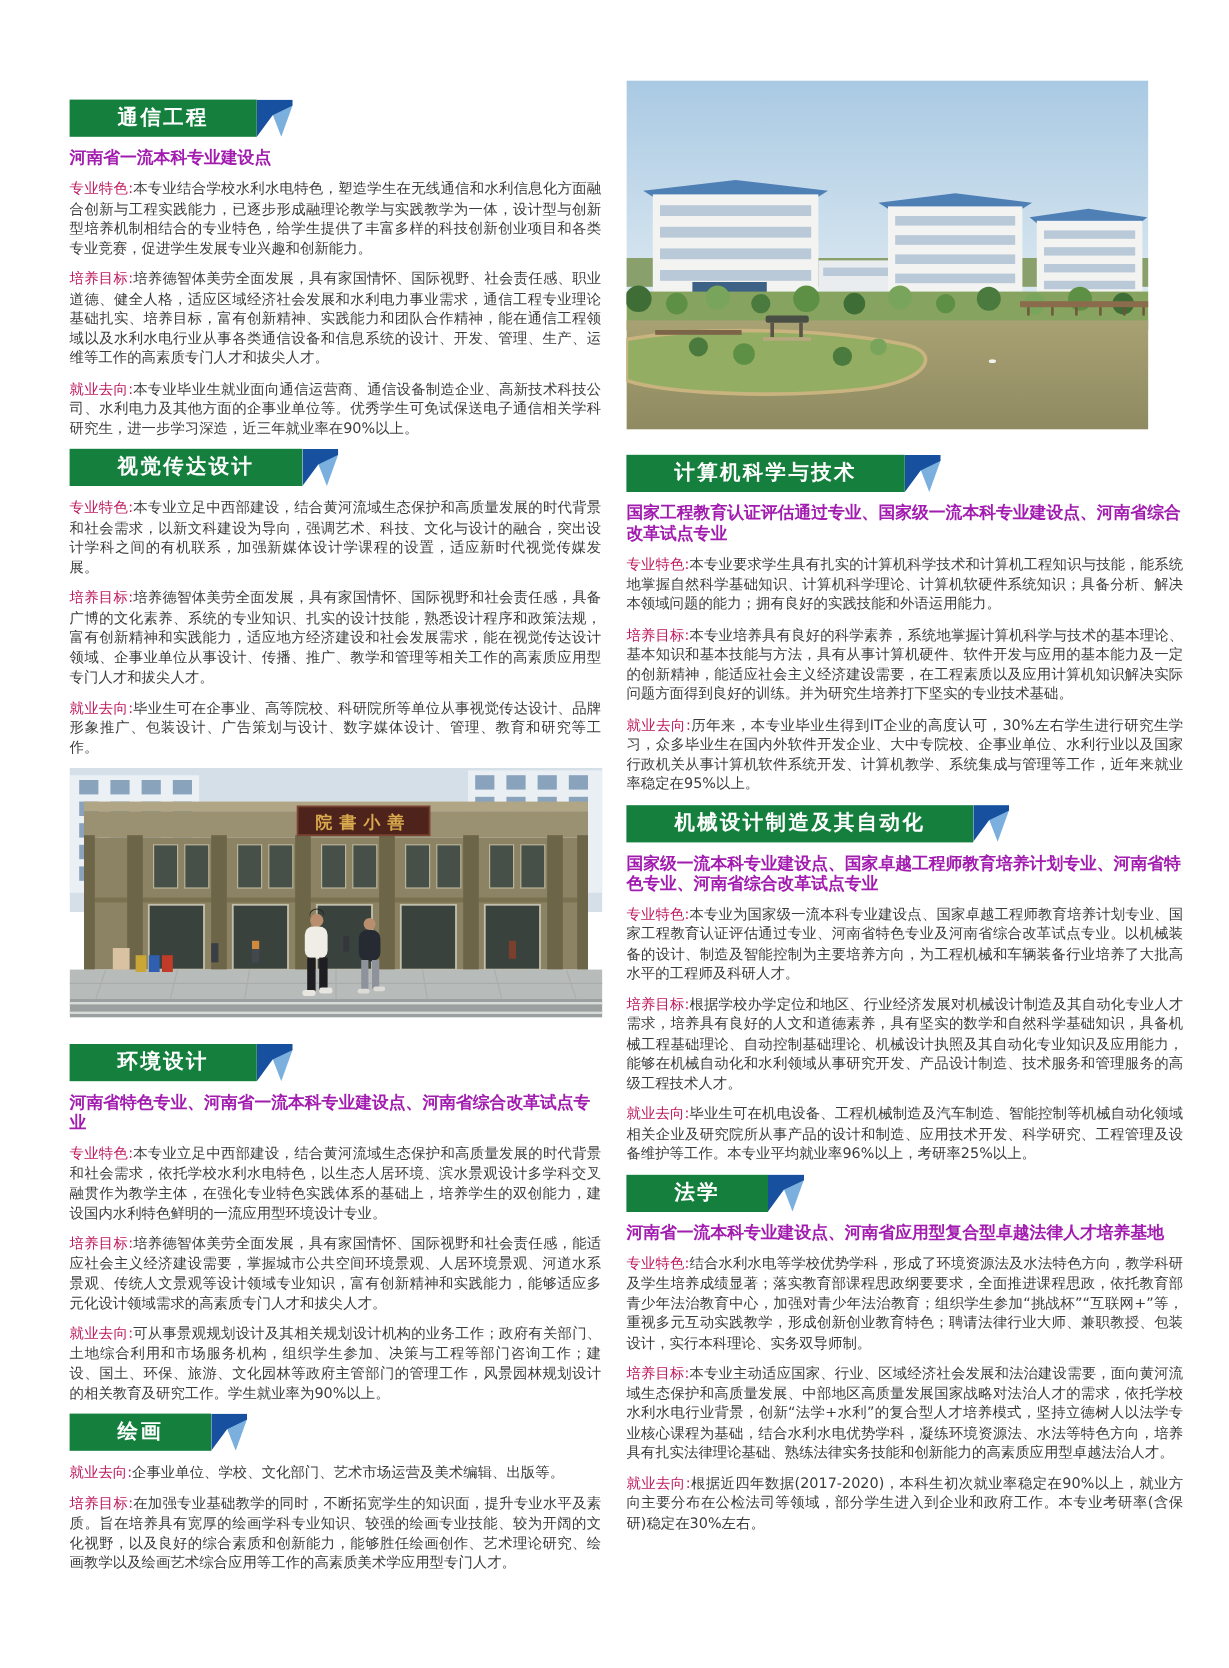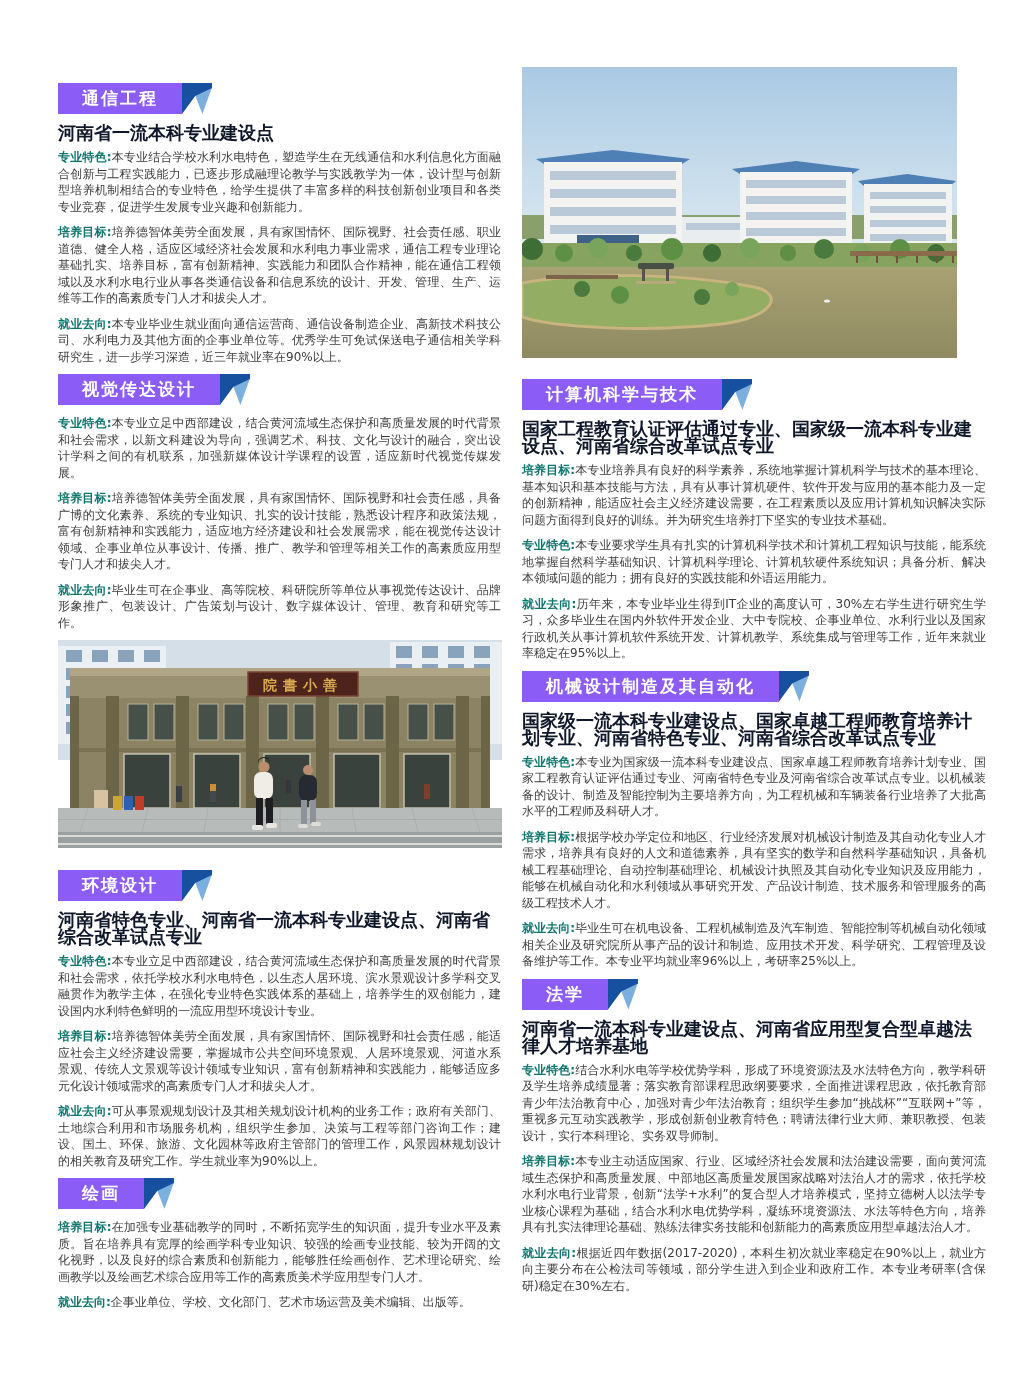--- a/index.html
+++ b/index.html
@@ -3,30 +3,30 @@
 <meta charset="utf-8">
 <style>
   html,body{margin:0;padding:0;background:#ffffff;}
   .page{position:relative;width:1024px;height:1390px;background:#ffffff;overflow:hidden;
         font-family:"DejaVu Sans",sans-serif;}
   .col{position:absolute;top:0;}
   .col-left{left:58px;top:83px;width:443px;}
   .col-right{left:522px;top:67px;width:464px;}
   .sec{margin:0 0 6px 0;}
   .banner{display:flex;height:31px;margin:0 0 10px 0;}
-  .btxt{background:#8b5cf6;color:#ffffff;font-size:17px;font-weight:bold;letter-spacing:2px;
-        line-height:31px;padding:0 24px;white-space:nowrap;}
+  .btxt{background:#15803d;color:#ffffff;font-size:17px;font-weight:bold;letter-spacing:2px;
+        line-height:31px;padding:0 40px;white-space:nowrap;}
   .btail{width:30px;position:relative;}
   .btail::after{content:"";position:absolute;inset:0;background:#16509f;
         clip-path:polygon(0 0,100% 0,100% 16%,44% 42%,0 100%);}
   .btail::before{content:"";position:absolute;inset:0;background:#7bb0de;
         clip-path:polygon(44% 40%,100% 14%,68% 100%);}
-  .honors{color:#0f172a;font-weight:bold;font-size:18px;line-height:17px;margin:0 0 8px 0;}
+  .honors{color:#a21caf;font-weight:bold;font-size:14px;line-height:17px;margin:0 0 8px 0;}
   .para{font-size:12px;line-height:16.5px;color:#3c3c3c;margin:0 0 9px 0;text-align:justify;}
-  .plabel{color:#0f766e;font-weight:bold;}
+  .plabel{color:#be185d;font-weight:normal;}
   .photo{display:block;}
   .photo-campus{margin:0 0 21px 0;}
   .photo-entrance{margin:7px 0 22px 0;}
 </style>
 </head>
 <body>
 
 <div class="page">
 
   <div class="col col-left">
@@ -190,22 +190,22 @@
       <p class="para"><span class="plabel">专业特色:</span><span>本专业立足中西部建设，结合黄河流域生态保护和高质量发展的时代背景和社会需求，依托学校水利水电特色，以生态人居环境、滨水景观设计多学科交叉融贯作为教学主体，在强化专业特色实践体系的基础上，培养学生的双创能力，建设国内水利特色鲜明的一流应用型环境设计专业。</span></p>
       <p class="para"><span class="plabel">培养目标:</span><span>培养德智体美劳全面发展，具有家国情怀、国际视野和社会责任感，能适应社会主义经济建设需要，掌握城市公共空间环境景观、人居环境景观、河道水系景观、传统人文景观等设计领域专业知识，富有创新精神和实践能力，能够适应多元化设计领域需求的高素质专门人才和拔尖人才。</span></p>
       <p class="para"><span class="plabel">就业去向:</span><span>可从事景观规划设计及其相关规划设计机构的业务工作；政府有关部门、土地综合利用和市场服务机构，组织学生参加、决策与工程等部门咨询工作；建设、国土、环保、旅游、文化园林等政府主管部门的管理工作，风景园林规划设计的相关教育及研究工作。学生就业率为90%以上。</span></p>
     </div>
 
     <div class="sec">
       <div class="banner">
         <span class="btxt">绘画</span>
         <span class="btail"></span>
       </div>
+      <p class="para"><span class="plabel">就业去向:</span><span>企事业单位、学校、文化部门、艺术市场运营及美术编辑、出版等。</span></p>
       <p class="para"><span class="plabel">培养目标:</span><span>在加强专业基础教学的同时，不断拓宽学生的知识面，提升专业水平及素质。旨在培养具有宽厚的绘画学科专业知识、较强的绘画专业技能、较为开阔的文化视野，以及良好的综合素质和创新能力，能够胜任绘画创作、艺术理论研究、绘画教学以及绘画艺术综合应用等工作的高素质美术学应用型专门人才。</span></p>
-      <p class="para"><span class="plabel">就业去向:</span><span>企事业单位、学校、文化部门、艺术市场运营及美术编辑、出版等。</span></p>
     </div>
 
   </div>
 
   <div class="col col-right">
 
     <svg class="photo photo-campus" width="435" height="291" viewBox="0 0 435 291">
       <defs>
         <linearGradient id="sky" x1="0" y1="0" x2="0" y2="1">
           <stop offset="0" stop-color="#a9c9e3"></stop>
@@ -295,22 +295,22 @@
 
       <ellipse cx="305" cy="234" rx="3" ry="1.6" fill="#f2f2ee"></ellipse>
     </svg>
 
     <div class="sec">
       <div class="banner">
         <span class="btxt">计算机科学与技术</span>
         <span class="btail"></span>
       </div>
       <p class="honors">国家工程教育认证评估通过专业、国家级一流本科专业建设点、河南省综合改革试点专业</p>
+      <p class="para"><span class="plabel">专业特色:</span><span>本专业要求学生具有扎实的计算机科学技术和计算机工程知识与技能，能系统地掌握自然科学基础知识、计算机科学理论、计算机软硬件系统知识；具备分析、解决本领域问题的能力；拥有良好的实践技能和外语运用能力。</span></p>
       <p class="para"><span class="plabel">培养目标:</span><span>本专业培养具有良好的科学素养，系统地掌握计算机科学与技术的基本理论、基本知识和基本技能与方法，具有从事计算机硬件、软件开发与应用的基本能力及一定的创新精神，能适应社会主义经济建设需要，在工程素质以及应用计算机知识解决实际问题方面得到良好的训练。并为研究生培养打下坚实的专业技术基础。</span></p>
-      <p class="para"><span class="plabel">专业特色:</span><span>本专业要求学生具有扎实的计算机科学技术和计算机工程知识与技能，能系统地掌握自然科学基础知识、计算机科学理论、计算机软硬件系统知识；具备分析、解决本领域问题的能力；拥有良好的实践技能和外语运用能力。</span></p>
       <p class="para"><span class="plabel">就业去向:</span><span>历年来，本专业毕业生得到IT企业的高度认可，30%左右学生进行研究生学习，众多毕业生在国内外软件开发企业、大中专院校、企事业单位、水利行业以及国家行政机关从事计算机软件系统开发、计算机教学、系统集成与管理等工作，近年来就业率稳定在95%以上。</span></p>
     </div>
 
     <div class="sec">
       <div class="banner">
         <span class="btxt">机械设计制造及其自动化</span>
         <span class="btail"></span>
       </div>
       <p class="honors">国家级一流本科专业建设点、国家卓越工程师教育培养计划专业、河南省特色专业、河南省综合改革试点专业</p>
       <p class="para"><span class="plabel">专业特色:</span><span>本专业为国家级一流本科专业建设点、国家卓越工程师教育培养计划专业、国家工程教育认证评估通过专业、河南省特色专业及河南省综合改革试点专业。以机械装备的设计、制造及智能控制为主要培养方向，为工程机械和车辆装备行业培养了大批高水平的工程师及科研人才。</span></p>

